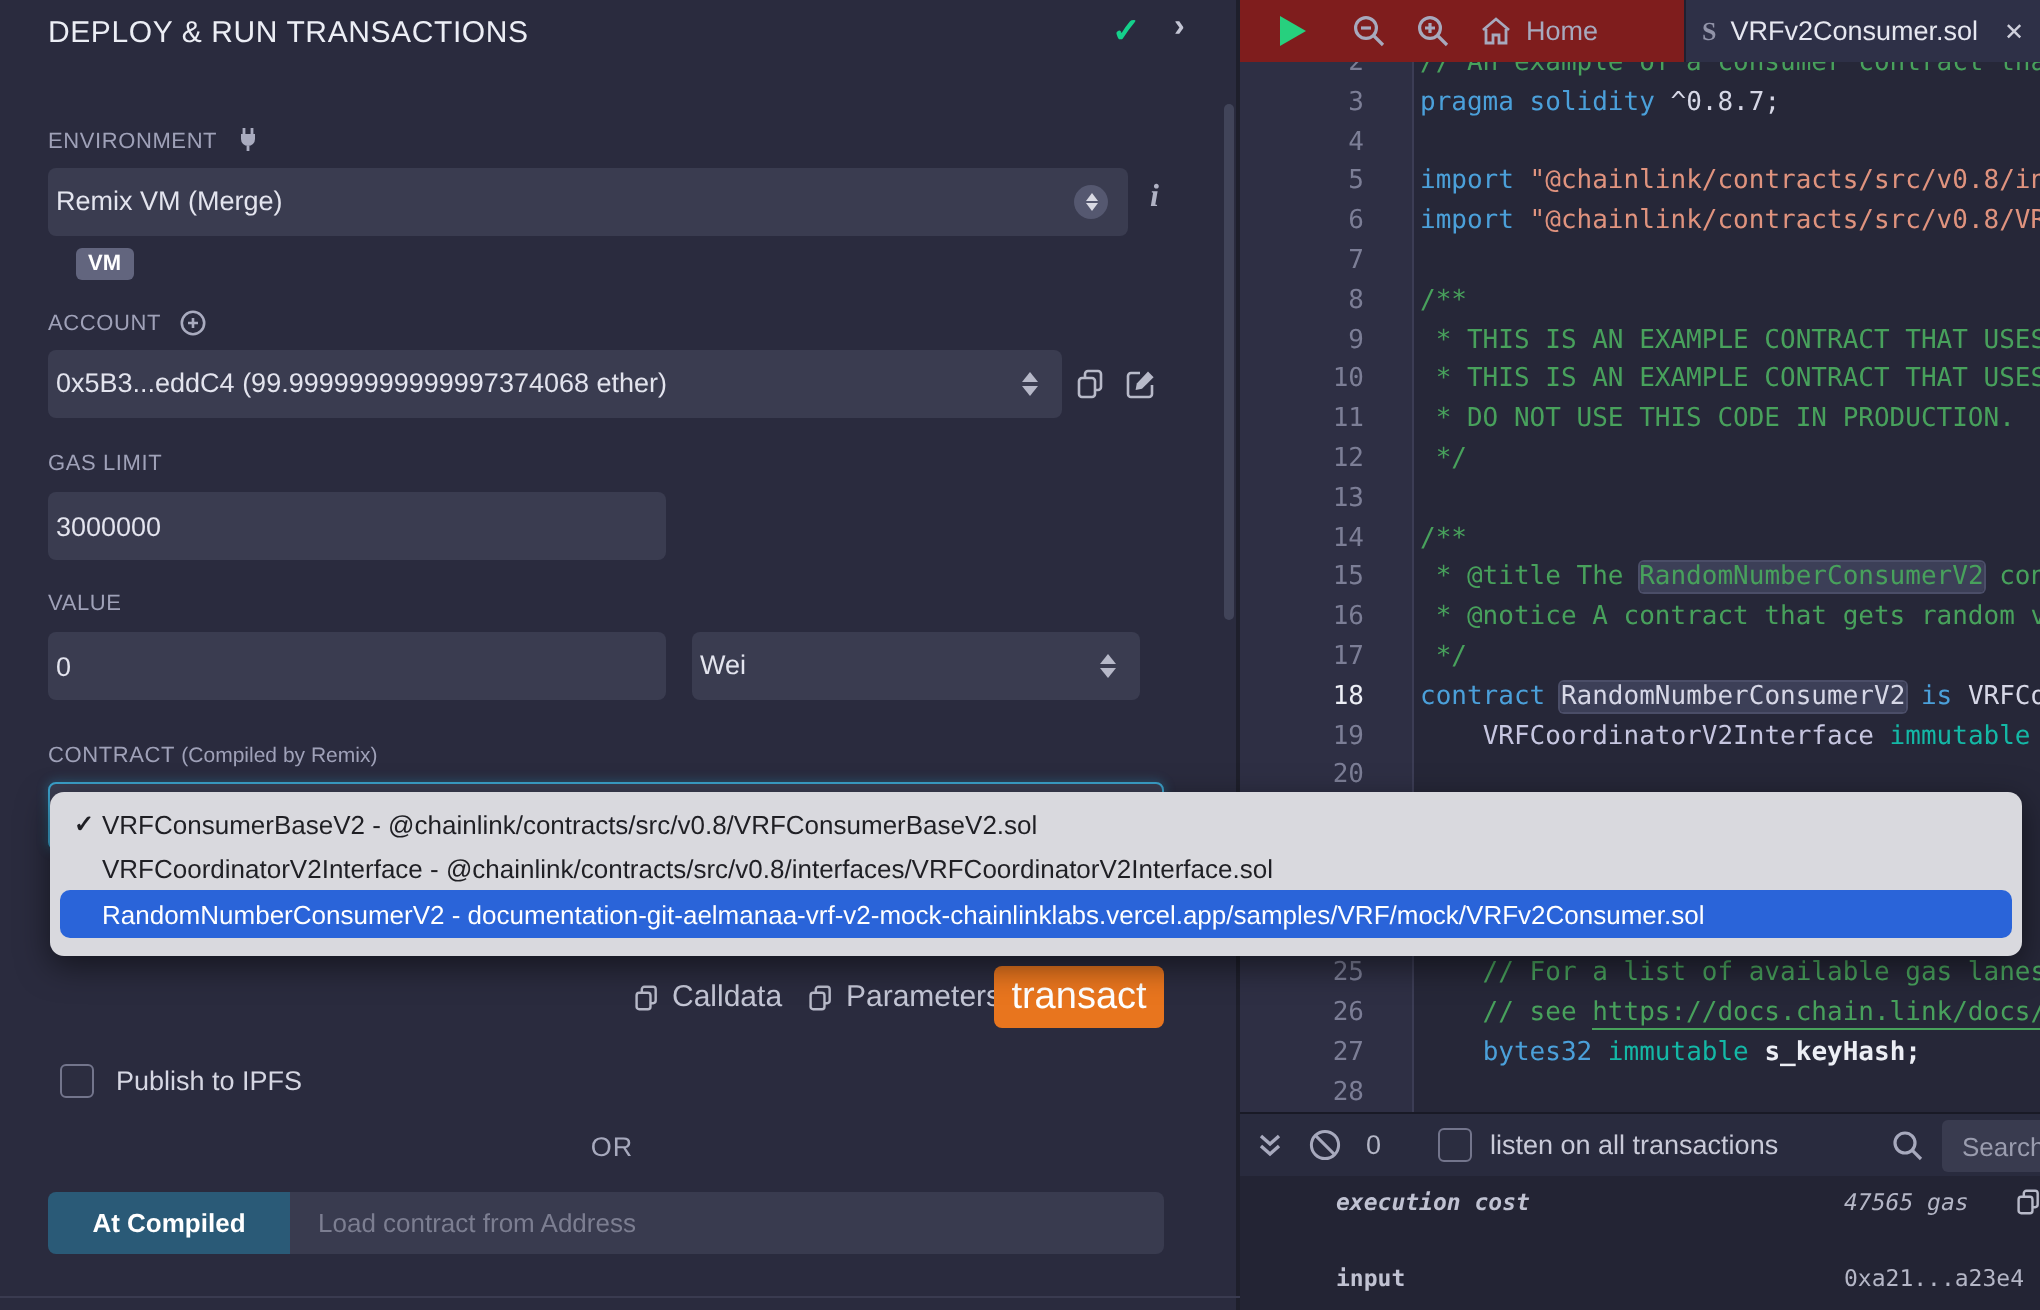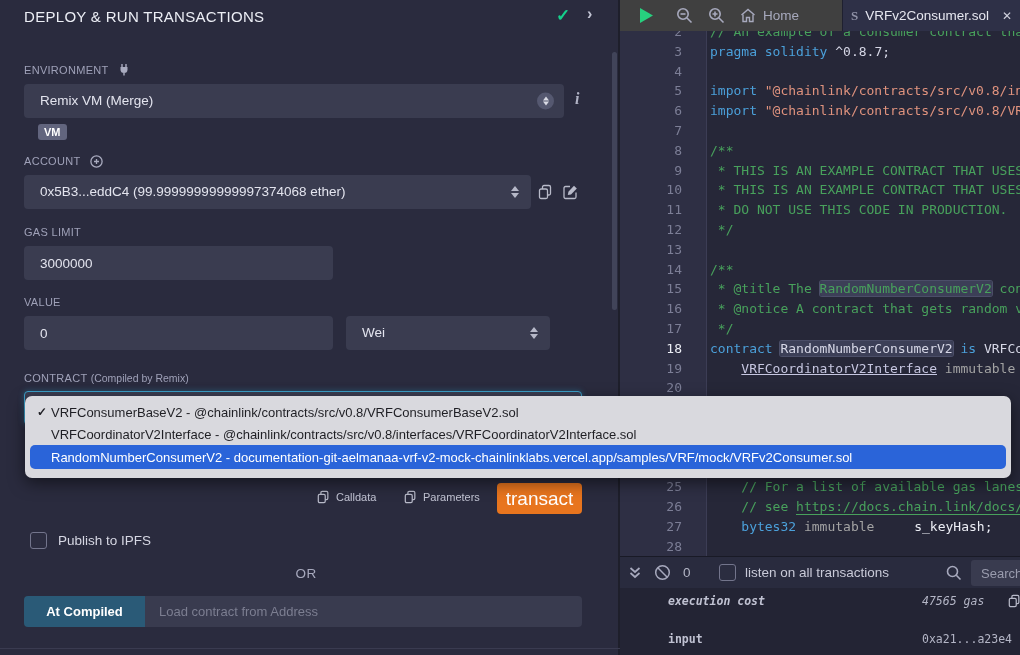--- a/index.html
+++ b/index.html
@@ -11,42 +11,42 @@
   }
   
   .deploy-panel { position:absolute; left:0; top:0; width:620px; height:655px; background:#2a2b3e; border-right:2px solid #1e1f2b; }
   .panel-title { position:absolute; left:24px; top:8px; font-size:15px; font-weight:500; color:#eceef5; letter-spacing:.3px; }
   .hdr-check { position:absolute; left:556px; top:5px; font-size:17px; font-weight:bold; color:#15d08b; }
   .hdr-chevron { position:absolute; left:587px; top:5px; font-size:16px; color:#c3c5d4; font-weight:bold; cursor:pointer; }
   .fld-label { position:absolute; font-size:11px; color:#9fa1b8; letter-spacing:.3px; }
   .fld-note { font-size:10.5px; color:#9fa1b8; letter-spacing:0; text-transform:none; }
   .inp, .sel {
     position:absolute; height:34px; background:#3a3c50; border-radius:4px;
-    color:#e3e4ee; font-size:13.5px; line-height:34px; padding:0 16px;
+    color:#e3e4ee; font-size:13.5px; line-height:34px; padding:0 4px;
     font-family:"Liberation Sans", sans-serif; border:none; outline:none;
   }
   input.inp { line-height:normal; }
   .sel { cursor:pointer; }
   .spin { position:absolute; right:12px; top:50%; transform:translateY(-50%); display:flex; flex-direction:column; gap:2px; }
   .spin i { width:0; height:0; border-left:4px solid transparent; border-right:4px solid transparent; }
   .spin i.up { border-bottom:5px solid #b6b8c8; }
   .spin i.dn { border-top:5px solid #b6b8c8; }
   .circle-spin { position:absolute; right:10px; top:50%; transform:translateY(-50%); width:17px; height:17px; background:#555870; border-radius:50%; display:flex; flex-direction:column; align-items:center; justify-content:center; gap:1px; }
   .circle-spin i { width:0; height:0; border-left:3px solid transparent; border-right:3px solid transparent; }
   .circle-spin i.up { border-bottom:4px solid #d9dae4; }
   .circle-spin i.dn { border-top:4px solid #d9dae4; }
   .vm-badge { position:absolute; left:38px; top:124px; background:#62657e; color:#fff; font-size:11px; font-weight:bold; border-radius:3px; padding:2px 6px; }
   .info-i { position:absolute; left:575px; top:90px; font-family:"Liberation Serif", serif; font-style:italic; font-weight:bold; font-size:16px; color:#b0b2c4; cursor:pointer; }
   .act-icons { position:absolute; display:flex; align-items:center; gap:6px; cursor:pointer; }
   .transact-btn {
     position:absolute; left:497px; top:483px; width:85px; height:31px;
     background:#e8751e; border:none; border-radius:4px; color:#fff;
     font-size:19px; font-family:"Liberation Sans", sans-serif; cursor:pointer;
   }
-  .mini-label { font-size:11px; color:#c3c5d4; }
+  .mini-label { font-size:15px; color:#c3c5d4; }
   .checkbox { width:17px; height:17px; border:1px solid #73758c; border-radius:3px; background:#31334655; cursor:pointer; }
   .publish-label { font-size:13.5px; color:#d6d7e3; }
   .or-label { position:absolute; left:0; top:566px; width:612px; text-align:center; font-size:13.5px; color:#a7a9bd; letter-spacing:.5px; }
   .ataddr-btn {
     position:absolute; left:24px; top:596px; width:121px; height:31px;
     background:#2a5a77; border:none; border-radius:4px 0 0 4px; color:#fff;
     font-size:13px; font-weight:bold; font-family:"Liberation Sans", sans-serif; cursor:pointer;
   }
   .ataddr-inp {
     position:absolute; left:145px; top:596px; width:437px; height:31px;
@@ -61,42 +61,42 @@
   .select-popup {
     position:absolute; left:25px; top:396px; width:986px; height:82px;
     background:#d9d9de; border-radius:7px; box-shadow:0 5px 16px rgba(0,0,0,.5);
     padding:5px 5px; z-index:50; font-size:13px; color:#1f1f24;
   }
   .opt { display:flex; align-items:center; height:22px; padding-left:7px; border-radius:5px; cursor:pointer; white-space:nowrap; overflow:hidden; }
   .opt .chk { width:14px; font-size:12px; font-weight:bold; }
   .opt.sel-row { height:24px; background:#2a64d9; color:#fff; font-weight:500; }
   
   .right-pane { position:absolute; left:620px; top:0; width:400px; height:655px; background:#262738; }
-  .tabbar { position:absolute; left:0; top:0; width:400px; height:31px; background:#404040; z-index:10; }
+  .tabbar { position:absolute; left:0; top:0; width:400px; height:31px; background:#7f1d1d; z-index:10; }
   .tb-icon { position:absolute; top:6px; cursor:pointer; color:#a7a9bd; }
   .tab { position:absolute; top:0; height:31px; display:flex; align-items:center; gap:7px; font-size:13.5px; color:#a7a9bd; cursor:pointer; padding:0 8px; }
   .tab.active { background:#2e3047; color:#e6e7f0; border-left:1px solid #1f2030; }
   .sol-icon { font-weight:bold; font-size:13px; color:#9193a8; font-family:"Liberation Serif", serif; }
   .tab-close { margin-left:auto; font-size:12px; color:#cfd0dc; cursor:pointer; }
   
   .editor { position:absolute; left:0; top:31px; width:400px; height:525px; background:#262738; overflow:hidden; }
   .gutter-bg { position:absolute; left:0; top:0; width:86px; height:525px; background:#2e2f44; }
   .gutter-line { position:absolute; left:86px; top:0; width:1px; height:525px; background:#3c3d55; }
   .editor-lines { position:absolute; left:0; top:-9px; width:400px; }
   .code-line { display:flex; height:19.8px; line-height:19.8px; font-family:"DejaVu Sans Mono", monospace; font-size:13px; white-space:pre; }
   .ln { width:62px; text-align:right; color:#7c7e96; flex:0 0 62px; }
   .ln.cur { color:#eceef5; }
   .code { margin-left:28px; }
   .tok-cm { color:#48a15c; }
   .tok-kw { color:#4ba0da; }
   .tok-st { color:#e0937e; }
-  .tok-ty { color:#c6c6e0;text-decoration:underline; }
-  .tok-gy { color:#a3a3a3; }
+  .tok-ty { color:#c6c6e0; }
+  .tok-gy { color:#14b8a6; }
   .tok-pl { color:#d6d7e6; }
-  .tok-plb { color:#eceef5; font-weight:normal;margin-left:32px; }
+  .tok-plb { color:#eceef5; font-weight:bold; }
   .tok-lk { color:#48a15c; border-bottom:1px solid #48a15c; }
   .tok-hl { background:#3c3f57; box-shadow:0 0 0 1px #4b4e68; border-radius:2px; }
   
   .terminal { position:absolute; left:0; top:556px; width:400px; height:99px; }
   .term-bar { position:absolute; left:0; top:0; width:400px; height:32px; background:#292b3e; border-top:1px solid #191a26; }
   .term-content { position:absolute; left:0; top:32px; width:400px; height:67px; background:#232434; font-family:"DejaVu Sans Mono", monospace; font-size:11.5px; }
   .term-count { position:absolute; left:63px; top:8px; font-size:13.5px; color:#b4b6c6; }
   .listen-label { position:absolute; left:125px; top:8px; font-size:13.5px; color:#c9cad8; }
   .term-search {
     position:absolute; left:351px; top:3px; width:70px; height:26px;
@@ -159,21 +159,21 @@
     <svg style="position:absolute; left:563px; top:184px; cursor:pointer;" width="16" height="16" viewBox="0 0 16 16" fill="none" stroke="#b8bac9" stroke-width="1.3">
       <path d="M13 8.5V13a1.5 1.5 0 0 1-1.5 1.5h-9A1.5 1.5 0 0 1 1 13V4a1.5 1.5 0 0 1 1.5-1.5H7"></path>
       <path d="M11 1.8l2.8 2.8L8 10.4l-3.2.6.6-3.2z" fill="#b8bac9" stroke="none"></path>
     </svg>
 
     <div class="fld-label" style="left:24px; top:226px;">GAS LIMIT</div>
     <input class="inp" style="left: 24px; top: 246px; width: 309px;" value="3000000">
 
     <div class="fld-label" style="left:24px; top:296px;">VALUE</div>
     <input class="inp" style="left: 24px; top: 316px; width: 309px;" value="0">
-    <div class="sel" style="left:346px; top:316px; width:204px;">
+    <div class="sel" style="left:346px; top:316px; width:224px;">
       <span>Wei</span>
       <span class="spin">
           <i class="up"></i>
           <i class="dn"></i>
         </span>
     </div>
 
     <div class="fld-label" style="left:24px; top:372px;">
       <span>CONTRACT</span>
       <span class="fld-note">(Compiled by Remix)</span>

